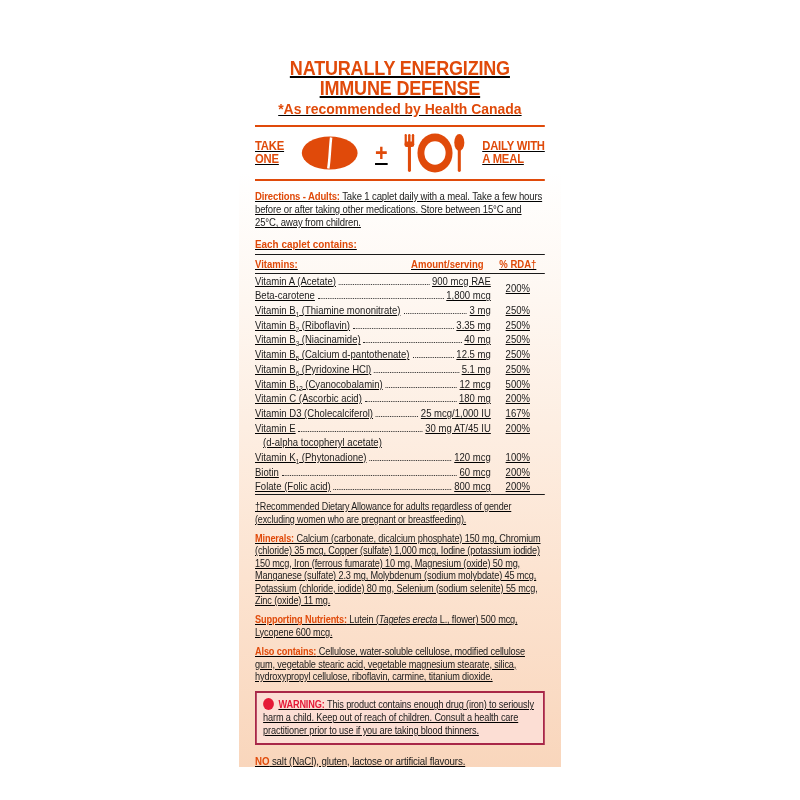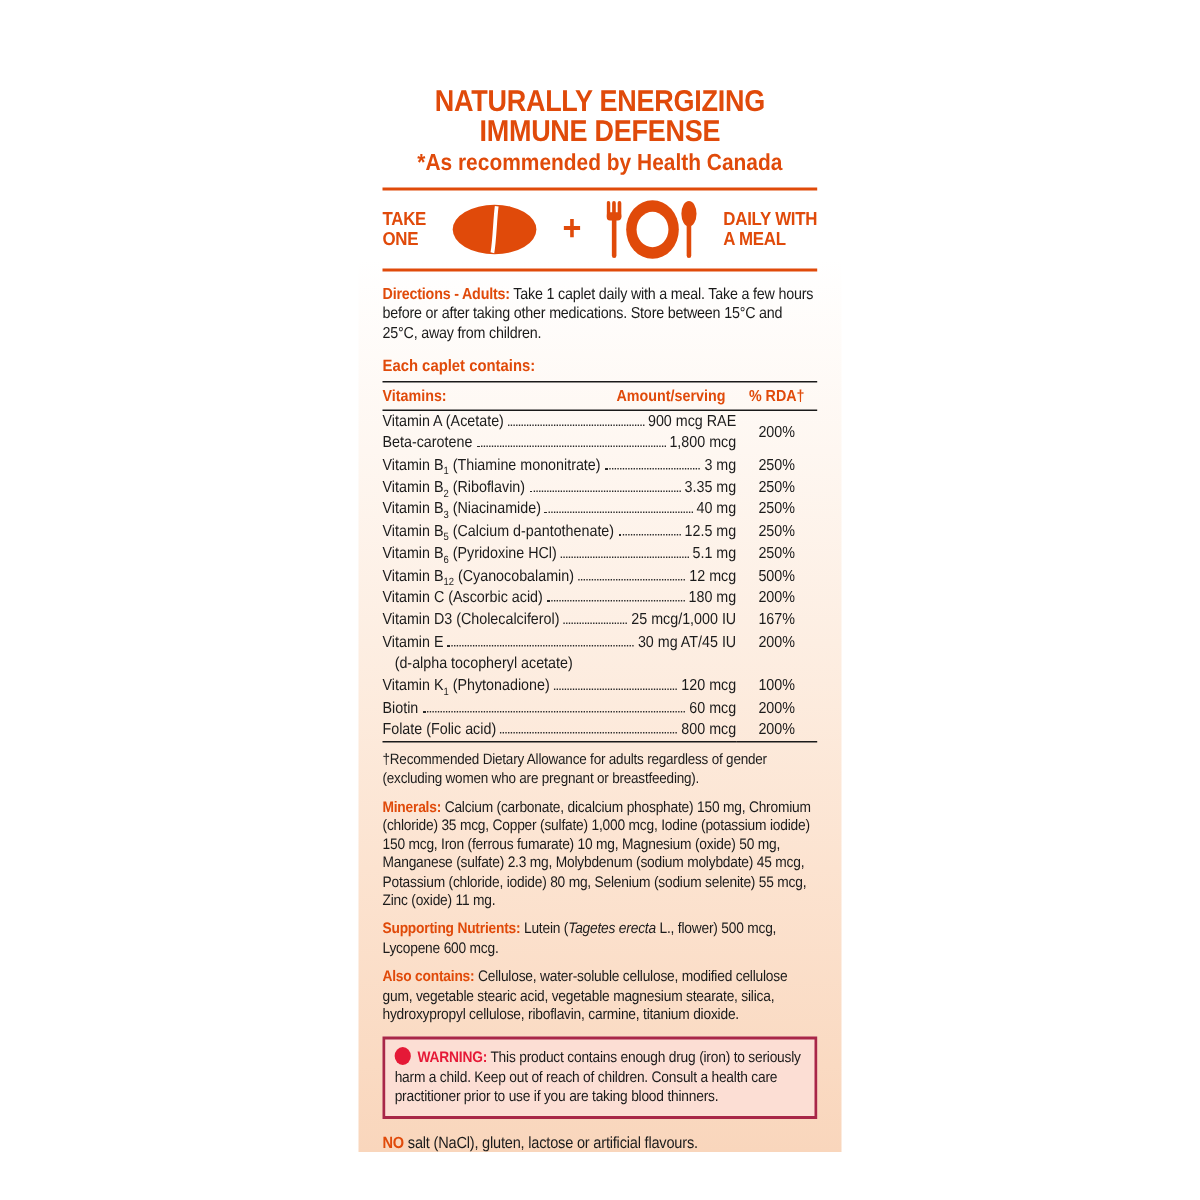--- a/index.html
+++ b/index.html
@@ -5,20 +5,21 @@
   :root{
     --orange:#e04a0a; --red:#e51937; --warnborder:#a82748; --warnbg:#fcded4;
     --ink:#1b1b1b; --rule:#1a1a1a;
   }
   *{margin:0;padding:0;box-sizing:border-box;}
   html,body{width:800px;height:800px;background:#ffffff;font-family:"Liberation Sans","DejaVu Sans",sans-serif;}
   .page{position:relative;width:800px;height:800px;background:#fff;overflow:hidden;}
   .panel{
     position:absolute;left:239px;top:14px;width:322px;min-height:744px;
     background:linear-gradient(180deg,#ffffff 0%,#ffffff 21%,#fef7f1 38%,#fdeee2 55%,#fce3d0 75%,#f9d6bc 100%);
+    text-decoration:underline;
   }
   .inner{margin-left:16px;width:322px;transform:scaleX(0.9);transform-origin:0 0;padding-top:44px;color:var(--ink);}
   .title{font-size:20px;line-height:20px;font-weight:bold;text-align:center;letter-spacing:-0.2px;color:var(--orange);}
   .subtitle{font-size:15.5px;line-height:16px;margin-top:3px;text-align:center;font-weight:bold;color:var(--orange);}
   .rule{border-top:2px solid var(--orange);margin-top:8px;}
   .rule.r2{margin-top:2px;}
   .dosage{display:flex;align-items:center;justify-content:space-between;height:48px;margin-top:2px;}
   .take,.daily{font-size:12.5px;line-height:13px;font-weight:bold;color:var(--orange);letter-spacing:-0.2px;}
   .plus{font-size:24px;font-weight:bold;color:var(--orange);line-height:24px;}
   .fo{fill:var(--orange);}

